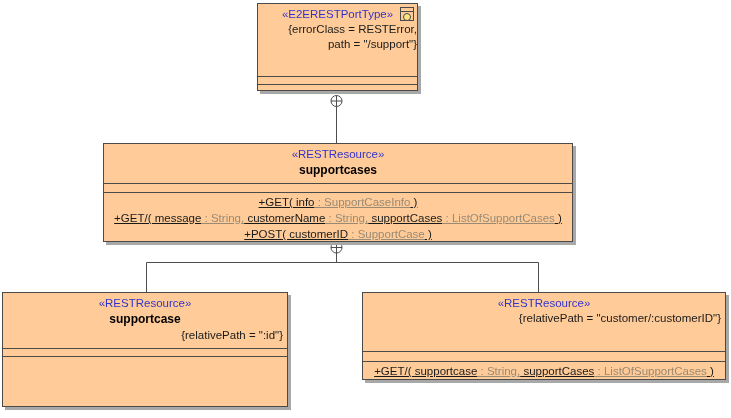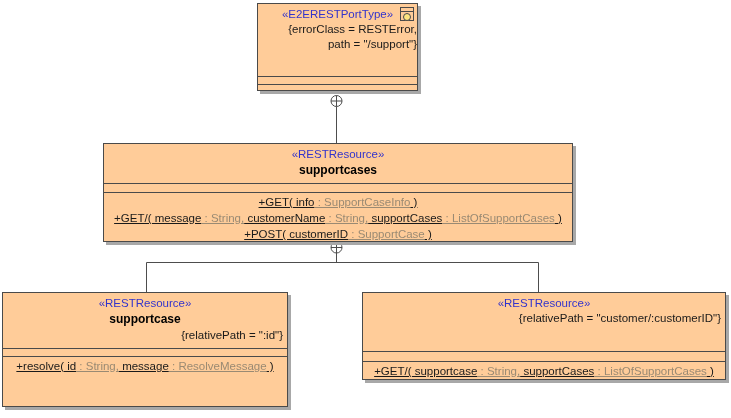--- a/index.html
+++ b/index.html
@@ -122,21 +122,20 @@
   </div>
 
   <div class="node" id="node-supportcase">
     <div class="node-header">
       <div class="stereo">«RESTResource»</div>
       <div class="node-name">supportcase</div>
       <div class="constraint right">{relativePath = ":id"}</div>
     </div>
     <div class="compartment-empty"></div>
     <div class="ops">
-        <div class="op-line"><span class="seg-n">+resolve( id</span><span class="seg-t"> : String,</span><span class="seg-n"> message</span><span class="seg-t"> : ResolveMessage</span><span class="seg-n"> )</span></div>
       </div>
   </div>
 
   <div class="node" id="node-customer">
     <div class="node-header">
       <div class="stereo">«RESTResource»</div>
       <div class="constraint right">{relativePath = "customer/:customerID"}</div>
     </div>
     <div class="compartment-empty"></div>
     <div class="ops">

